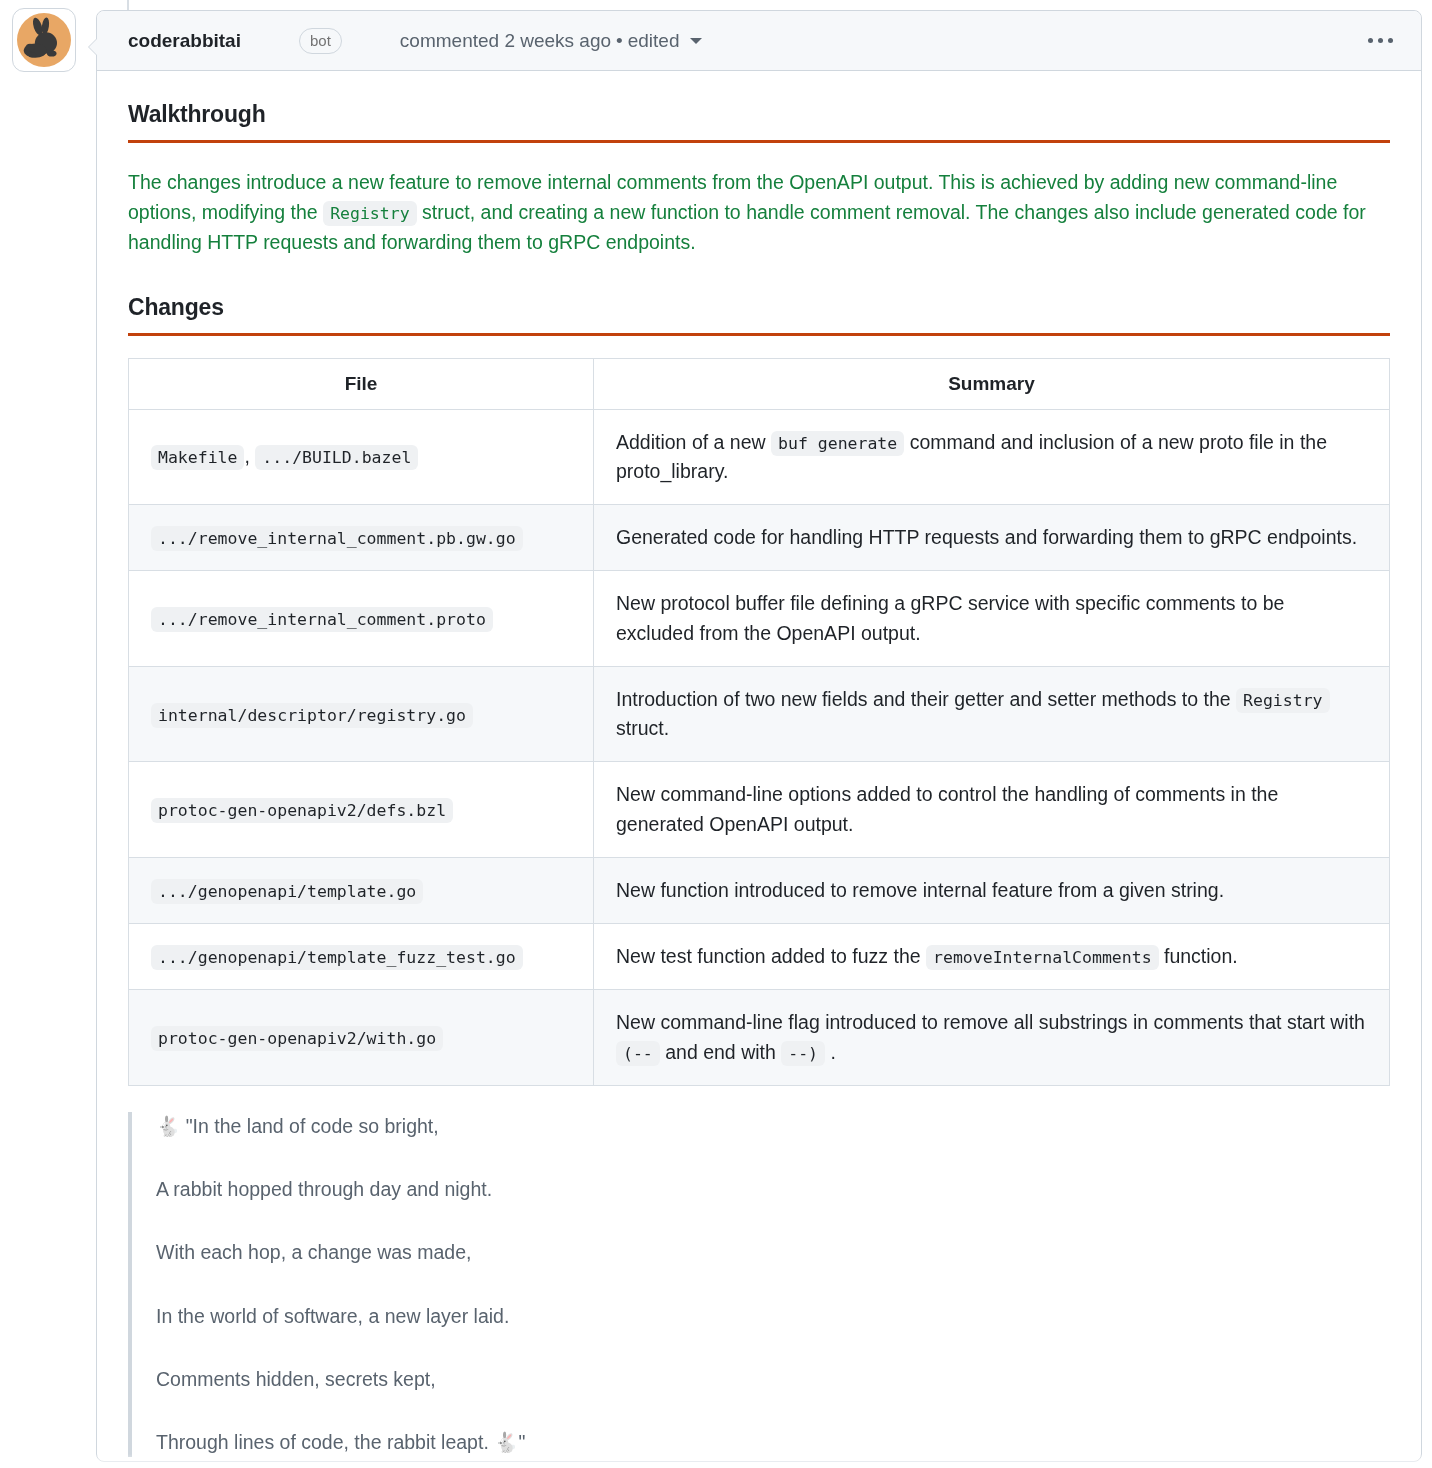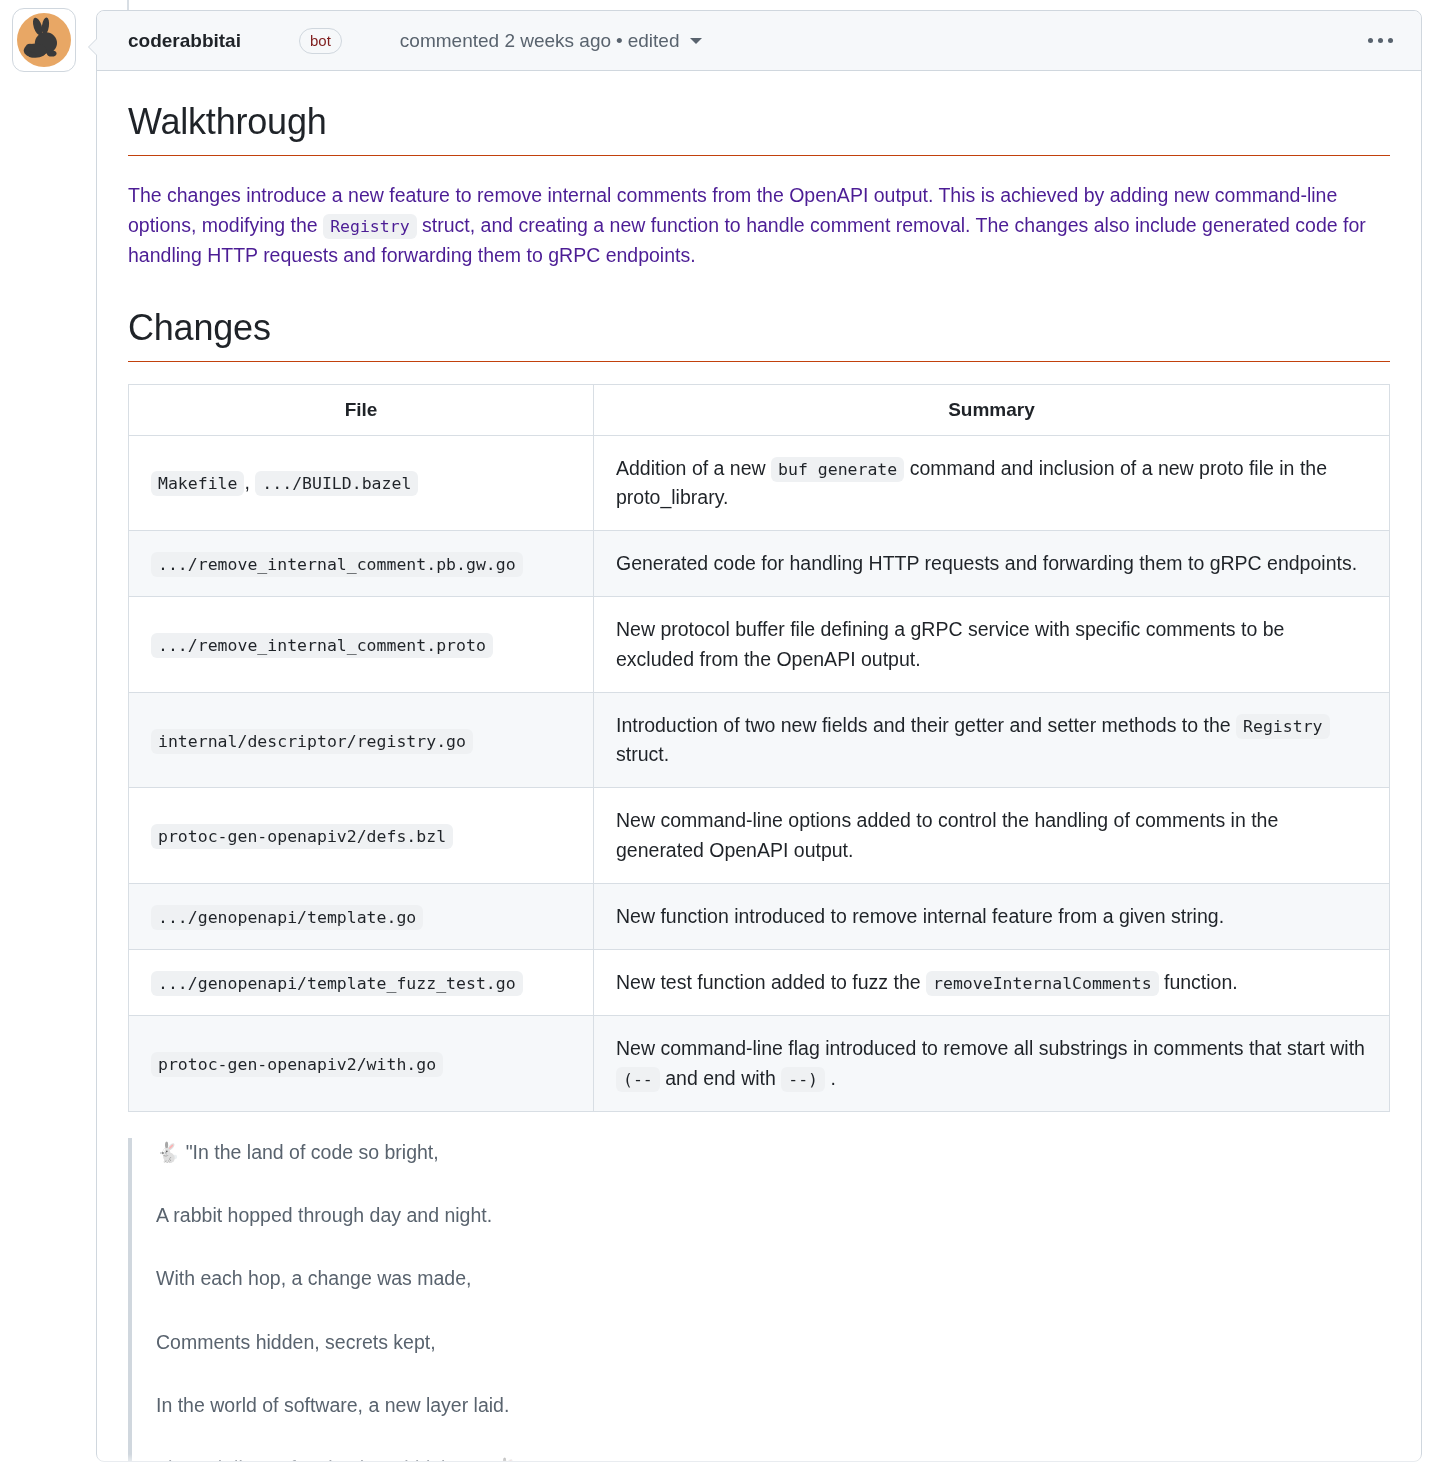--- a/index.html
+++ b/index.html
@@ -99,21 +99,21 @@
   }
   .bot-badge {
     display: inline-flex;
     align-items: center;
     justify-content: center;
     height: 26px;
     padding: 0 10px;
     border: 1px solid #d0d7de;
     border-radius: 13px;
     font-size: 15px;
-    color: #7f1d1d;
+    color: #737373;
     margin-right: 10px;
     line-height: 1;
   }
   .meta {
     font-size: 19px;
     color: #59636e;
     white-space: nowrap;
   }
   .meta .dot { margin: 0 5px; }
   .meta .edited { font-weight: 400; }
@@ -138,32 +138,32 @@
     width: 5px; height: 5px;
     border-radius: 50%;
     background: #59636e;
   }
 
   
   .comment-body {
     padding: 24px 31px 0 31px;
   }
   h2.section {
-    font-size: 36px;
-    font-weight: 400;
+    font-size: 23px;
+    font-weight: 700;
     margin: 6px 0 0 0;
     padding-bottom: 12px;
-    border-bottom: 1px solid #c2410c;
+    border-bottom: 3px solid #c2410c;
     letter-spacing: -0.2px;
   }
   p.para {
     font-size: 19.5px;
     line-height: 1.55;
     margin: 24px 0 0 0;
-    color: #4c1d95;
+    color: #15803d;
   }
   code.tok {
     font-family: "DejaVu Sans Mono", "Liberation Mono", monospace;
     font-size: 16.5px;
     background: #eff1f3;
     border-radius: 6px;
     padding: 3px 7px;
     white-space: nowrap;
   }
   .spacer-changes { height: 30px; }
@@ -314,22 +314,22 @@
               <td class="file"><code class="tok">protoc-gen-openapiv2/with.go</code></td>
               <td class="summary"><span>New command-line flag introduced to remove all substrings in comments that start with </span><code class="tok">(--</code><span> and end with </span><code class="tok">--)</code><span> .</span></td>
             </tr>
           </tbody>
       </table>
 
       <blockquote class="poem">
         <p>🐇 "In the land of code so bright,</p>
         <p>A rabbit hopped through day and night.</p>
         <p>With each hop, a change was made,</p>
+        <p>In the world of software, a new layer laid.</p>
         <p>Comments hidden, secrets kept,</p>
-        <p>In the world of software, a new layer laid.</p>
         <p>Through lines of code, the rabbit leapt. 🐇"</p>
       </blockquote>
 
     </div>
   </div>
 
   <div class="bottom-fade"></div>
 </div>
 
 </body></html>

